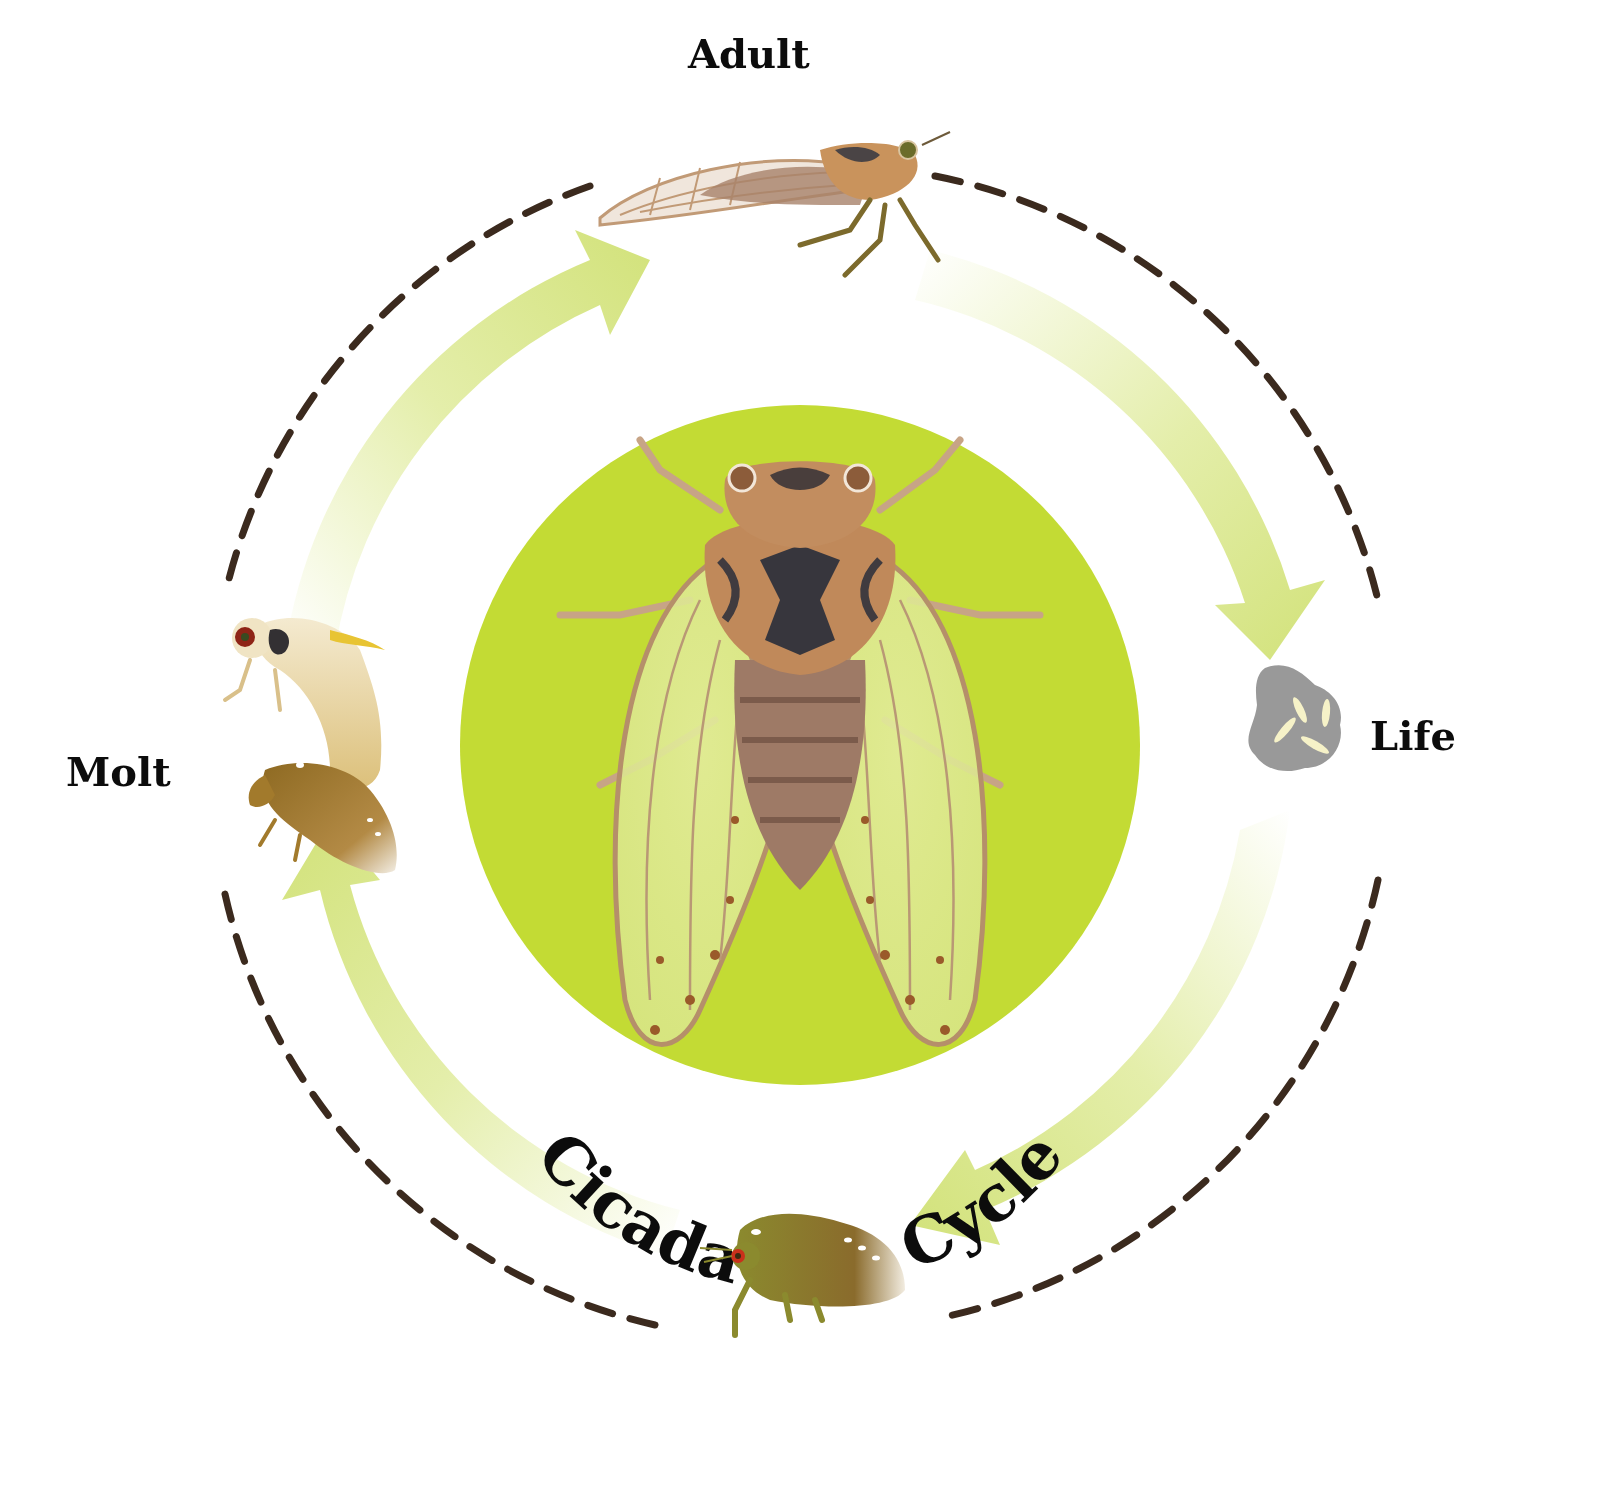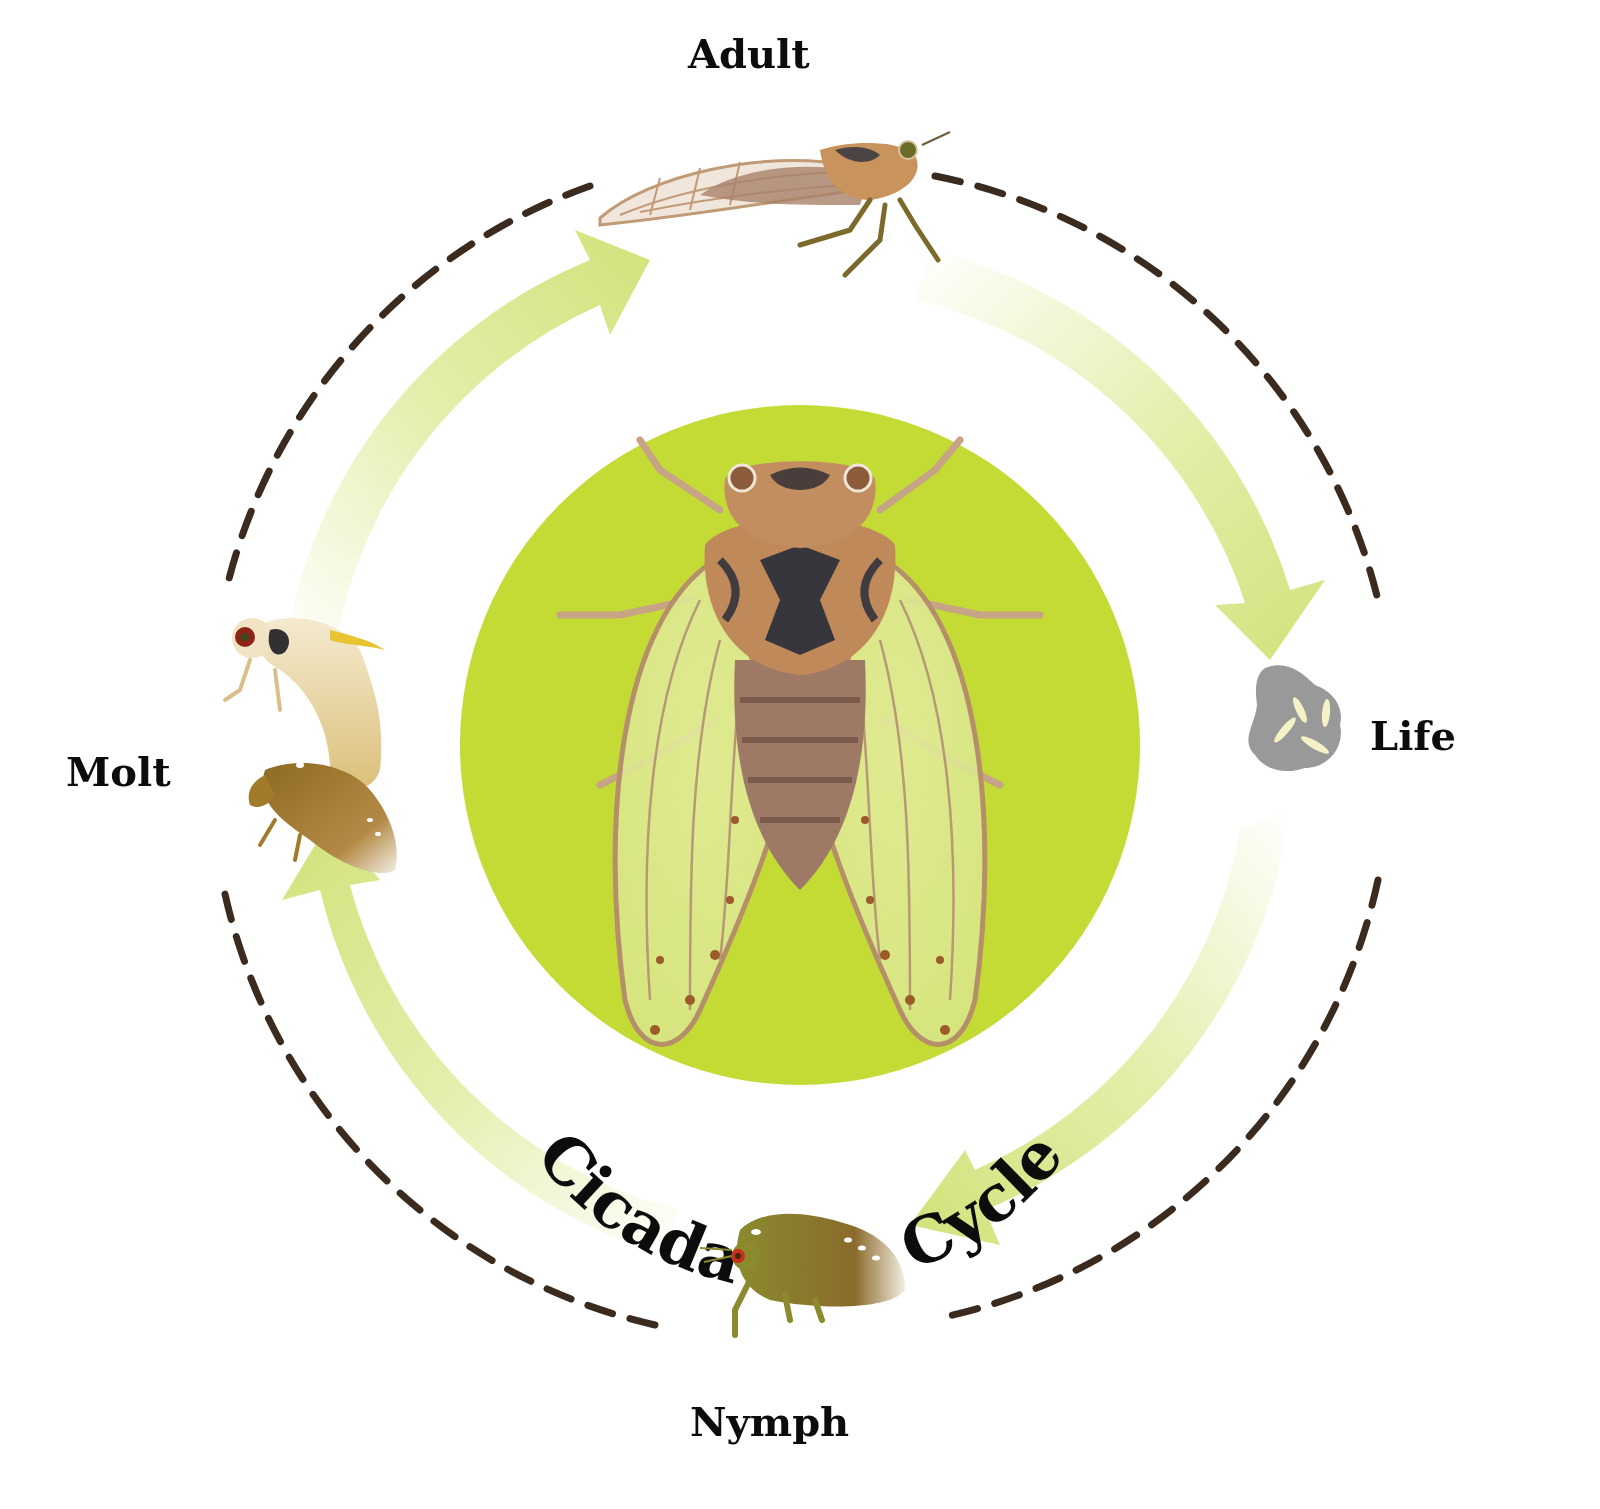--- a/index.html
+++ b/index.html
@@ -206,15 +206,14 @@
       <g fill="#ffffff">
           <ellipse cx="300" cy="765" rx="4" ry="3"></ellipse>
           <ellipse cx="370" cy="820" rx="3" ry="2"></ellipse>
           <ellipse cx="378" cy="834" rx="3" ry="2"></ellipse>
         </g>
     </g>
   </svg>
 
   <div class="stage-label" style="left:688px;top:30px;">Adult</div>
   <div class="stage-label" style="left:1370px;top:712px;">Life</div>
-  <div class="stage-label" style="left:690px;top:1398px;">Nymph</div>
   <div class="stage-label" style="left:66px;top:748px;">Molt</div>
 </div>
 
 </body></html>

